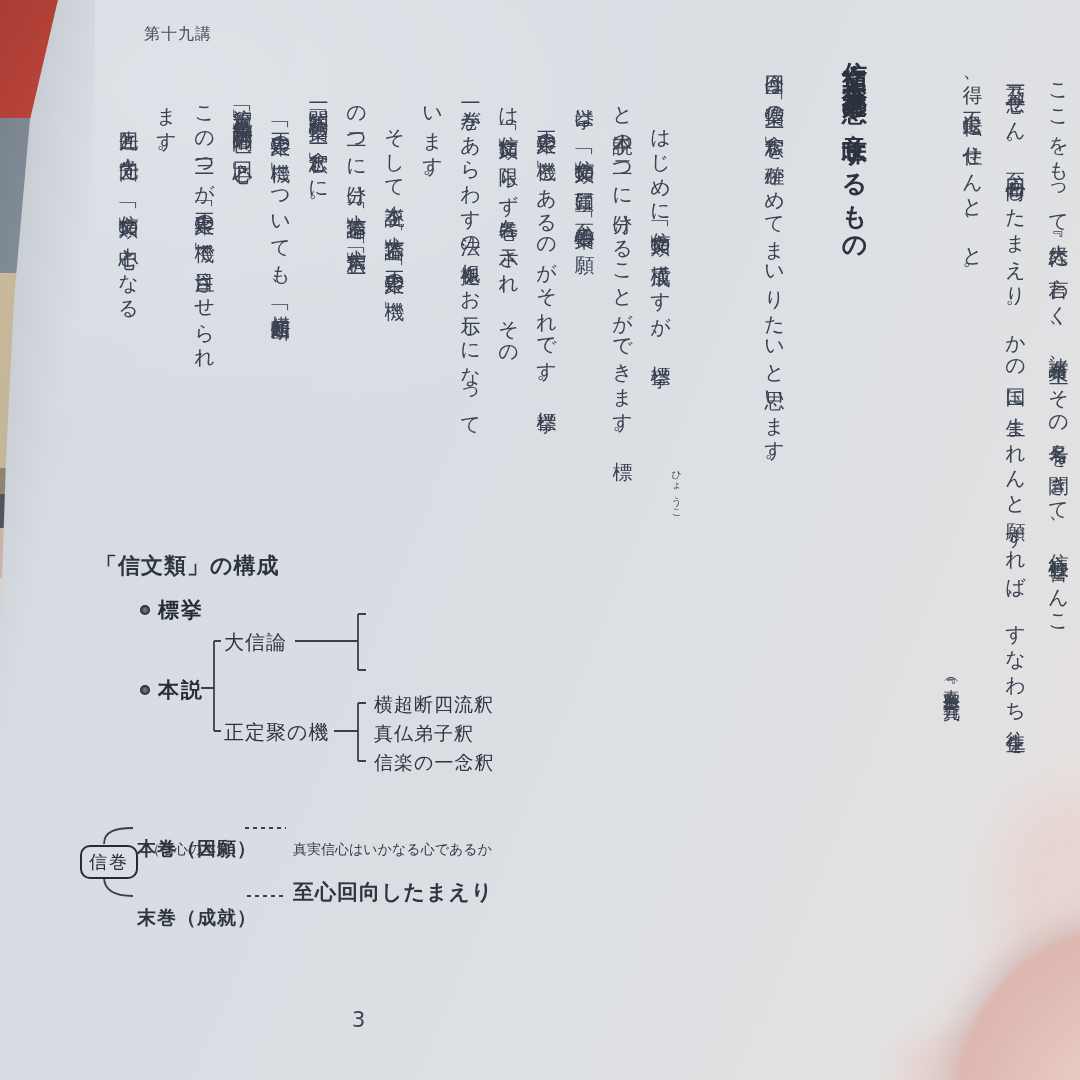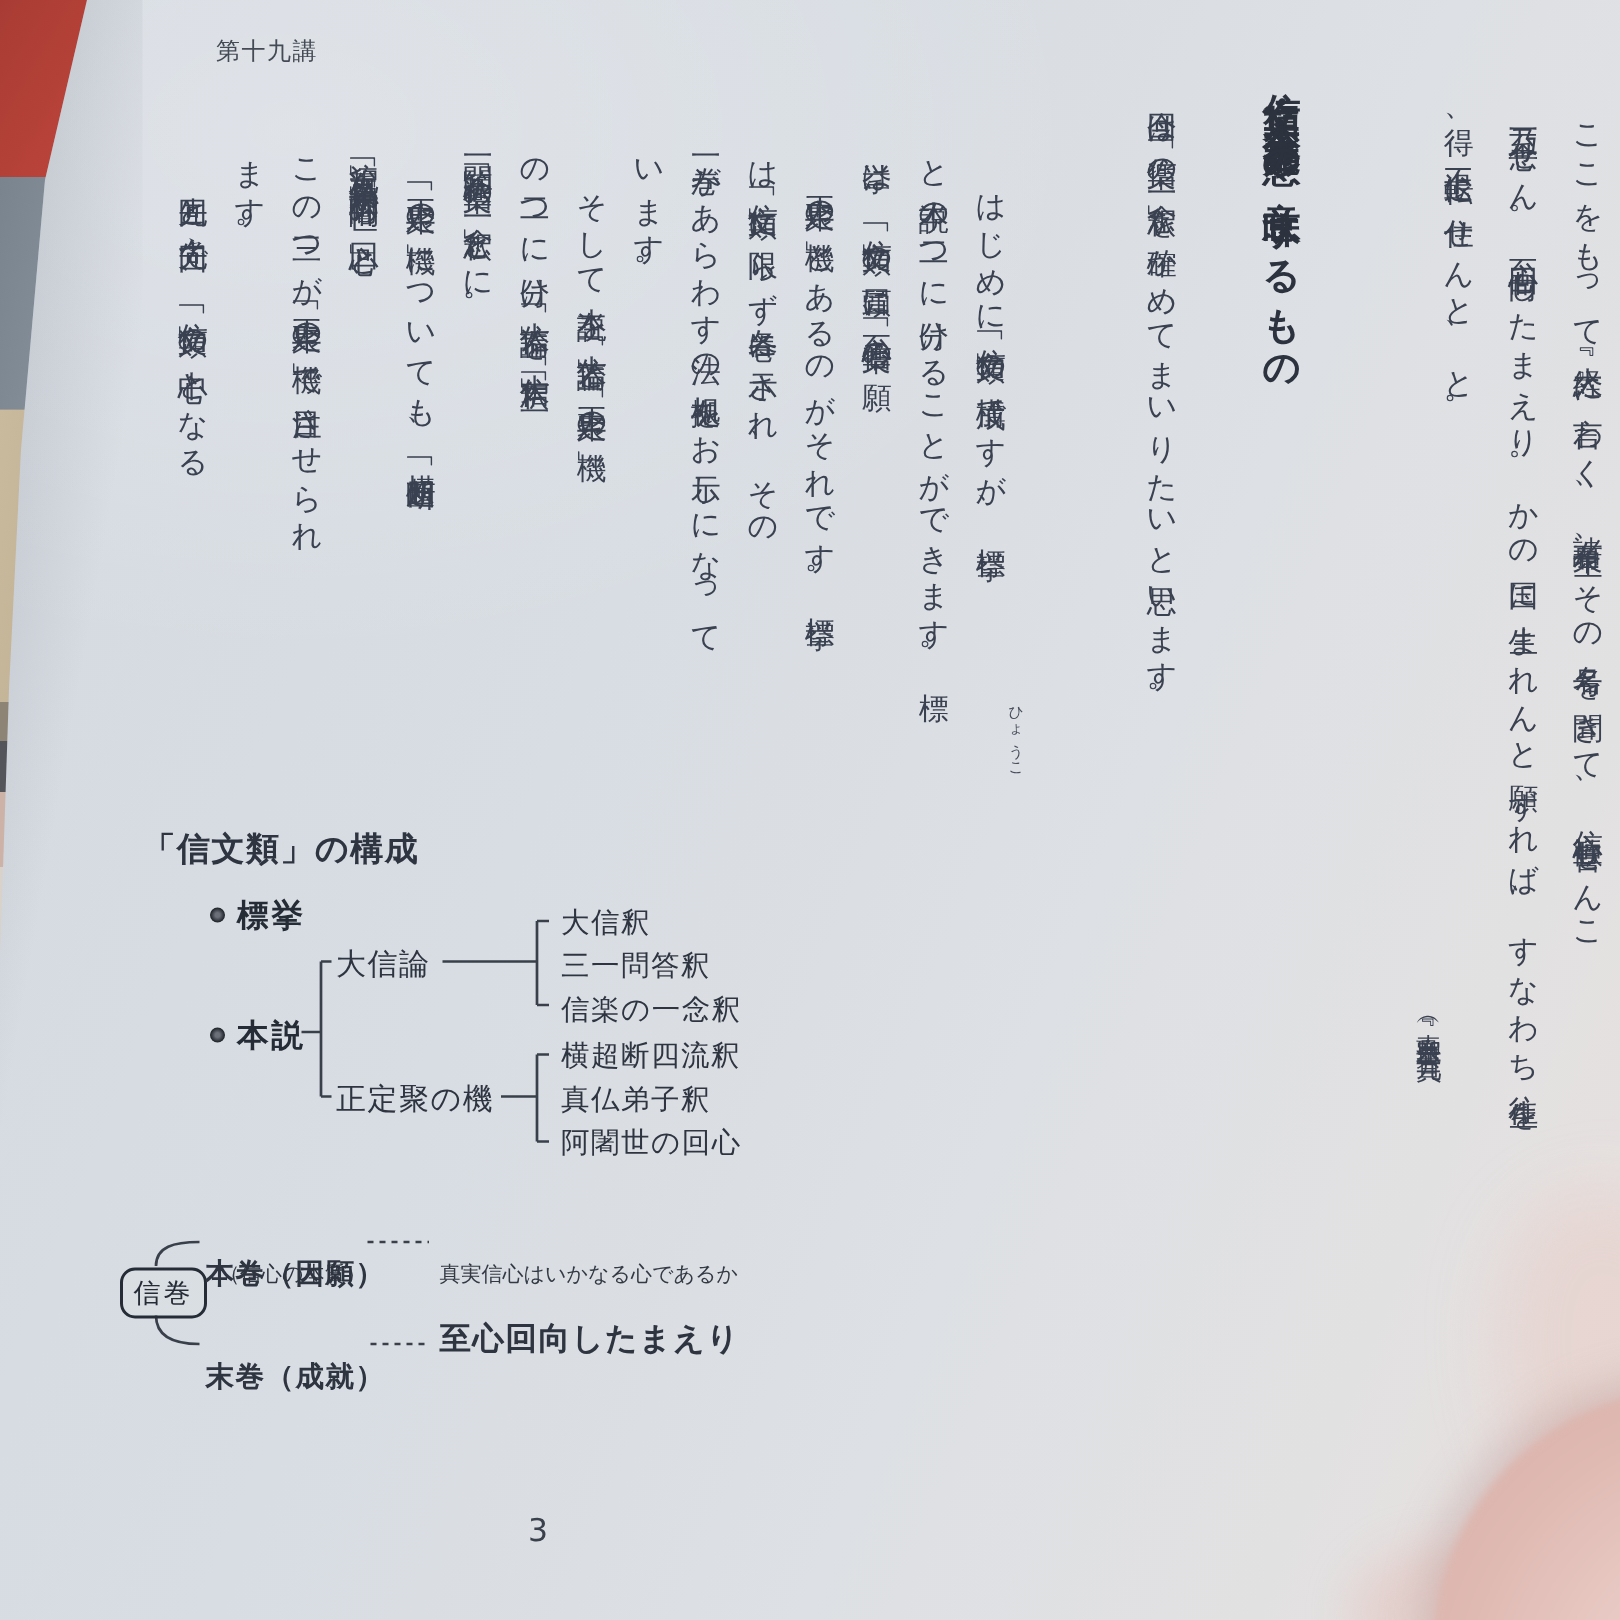--- a/index.html
+++ b/index.html
@@ -127,29 +127,24 @@
     <div class="vcol furigana">ひょうこ</div>
 
     <div class="d1-title sans">「信文類」の構成</div>
 
     <div class="root-item root-hyoko sans"><span class="bullet"></span><span>標挙</span></div>
     <div class="root-item root-honsetsu sans"><span class="bullet"></span><span>本説</span></div>
 
     <div class="branch-label branch-daishinron sans">大信論</div>
     <div class="branch-label branch-shojoju sans">正定聚の機</div>
 
-    <div class="tree-group tree-group-1">
-        <div class="tree-child">大信釈</div>
-        <div class="tree-child">三一問答釈</div>
-        <div class="tree-child">信楽の一念釈</div>
-      </div>
     <div class="tree-group tree-group-2">
         <div class="tree-child">横超断四流釈</div>
         <div class="tree-child">真仏弟子釈</div>
-        <div class="tree-child">阿闍世の回心</div>
+        <div class="tree-child">信楽の一念釈</div>
       </div>
 
     <svg class="lines" width="1080" height="1080">
       <g stroke="#39404a" stroke-width="1.8" fill="none">
         <path d="M201 688 H214 M214 641 V731 M214 641 H221 M214 731 H221"></path>
         <path d="M295 641 H358 M358 614 V670 M358 614 H366 M358 670 H366"></path>
         <path d="M334 731 H358 M358 703 V761 M358 703 H366 M358 761 H366"></path>
         <path d="M104 844 C104 831 116 828 133 828"></path>
         <path d="M104 877 C104 891 116 896 133 896"></path>
         <path stroke-dasharray="4 4" d="M245 828 H286"></path>

